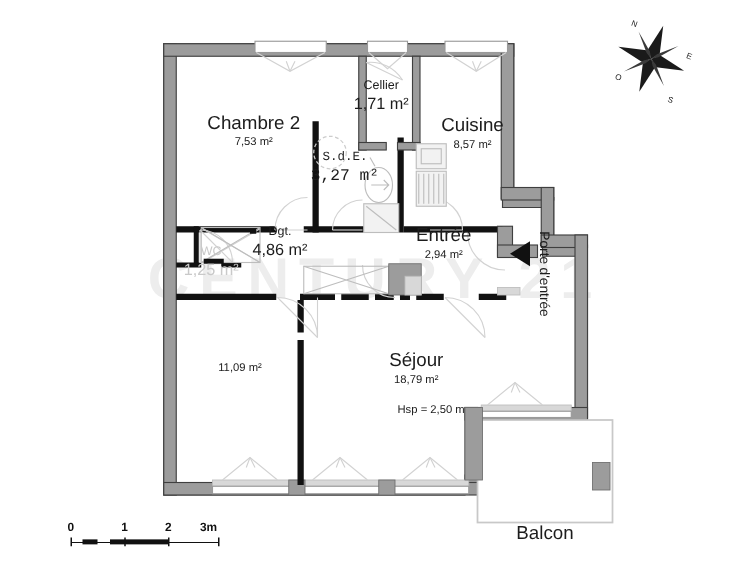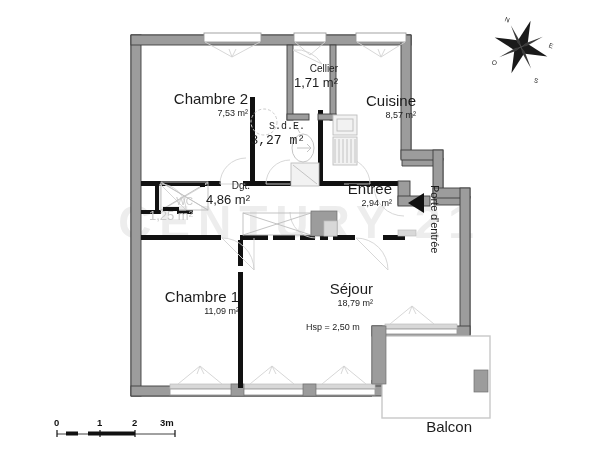--- a/index.html
+++ b/index.html
@@ -4,21 +4,21 @@
 <title>Plan</title>
 <style>
   html,body{margin:0;padding:0;background:#ffffff;}
   body{
     width:600px;height:450px;position:relative;overflow:hidden;
     font-family:"Liberation Sans","DejaVu Sans",sans-serif;
     color:#1a1a1a;
   }
   #plan-canvas{position:absolute;left:0;top:0;width:600px;height:450px;}
   .lbl{
-    position:absolute;text-align:right;white-space:nowrap;
+    position:absolute;text-align:center;white-space:nowrap;
     line-height:1.15;color:#1c1c1c;pointer-events:none;
   }
   .lbl .nm{display:block;font-size:15px;}
   .lbl .ar{display:block;font-size:9px;margin-top:1px;}
   .lbl.small .nm{font-size:10px;}
   .lbl.small .ar{font-size:13px;}
   .lbl.faded{color:#c9c9c9;}
   .hsp{position:absolute;font-size:9px;color:#1c1c1c;white-space:nowrap;}
   .vtext{
     position:absolute;white-space:nowrap;font-size:11px;color:#1c1c1c;
@@ -275,34 +275,33 @@
   <span class="nm">WC</span>
   <span class="ar">1,25 m²</span>
 </div>
 
 <div class="lbl" style="left:318px;top:180px;width:74px;">
   <span class="nm">Entrée</span>
   <span class="ar">2,94 m²</span>
 </div>
 
 <div class="lbl" style="left:145px;top:288px;width:94px;">
-  <span class="nm">Chambre 1</span>
   <span class="ar">11,09 m²</span>
 </div>
 
 <div class="lbl" style="left:293px;top:280px;width:80px;">
   <span class="nm">Séjour</span>
   <span class="ar">18,79 m²</span>
 </div>
 
 <div class="lbl" style="left:400px;top:382px;width:72px;margin-top:36px;">
   <span class="nm">Balcon</span>
 </div>
 
-<div class="hsp" style="left:306px;top:322px;text-align:center;">Hsp = 2,50 m</div>
+<div class="hsp" style="left:318px;top:322px;text-align:center;">Hsp = 2,50 m</div>
 
 <div class="vtext" style="left:428px;top:185px;">
   <span>Porte</span>
   <span style="margin-left:1px;">d'entrée</span>
 </div>
 
 <div class="scale-lbl" style="left:54px;top:417px;">0</div>
 <div class="scale-lbl" style="left:97px;top:417px;">1</div>
 <div class="scale-lbl" style="left:132px;top:417px;">2</div>
 <div class="scale-lbl" style="left:160px;top:417px;">3m</div>

